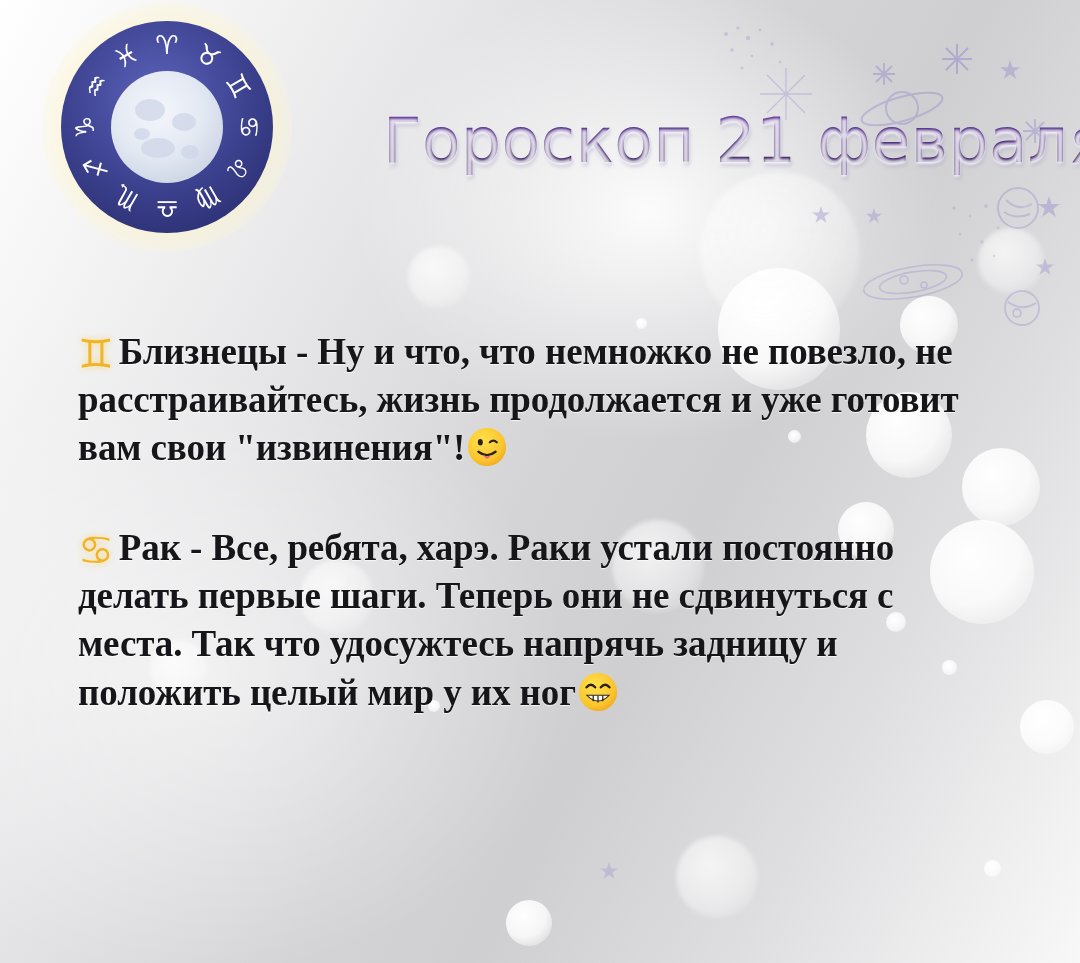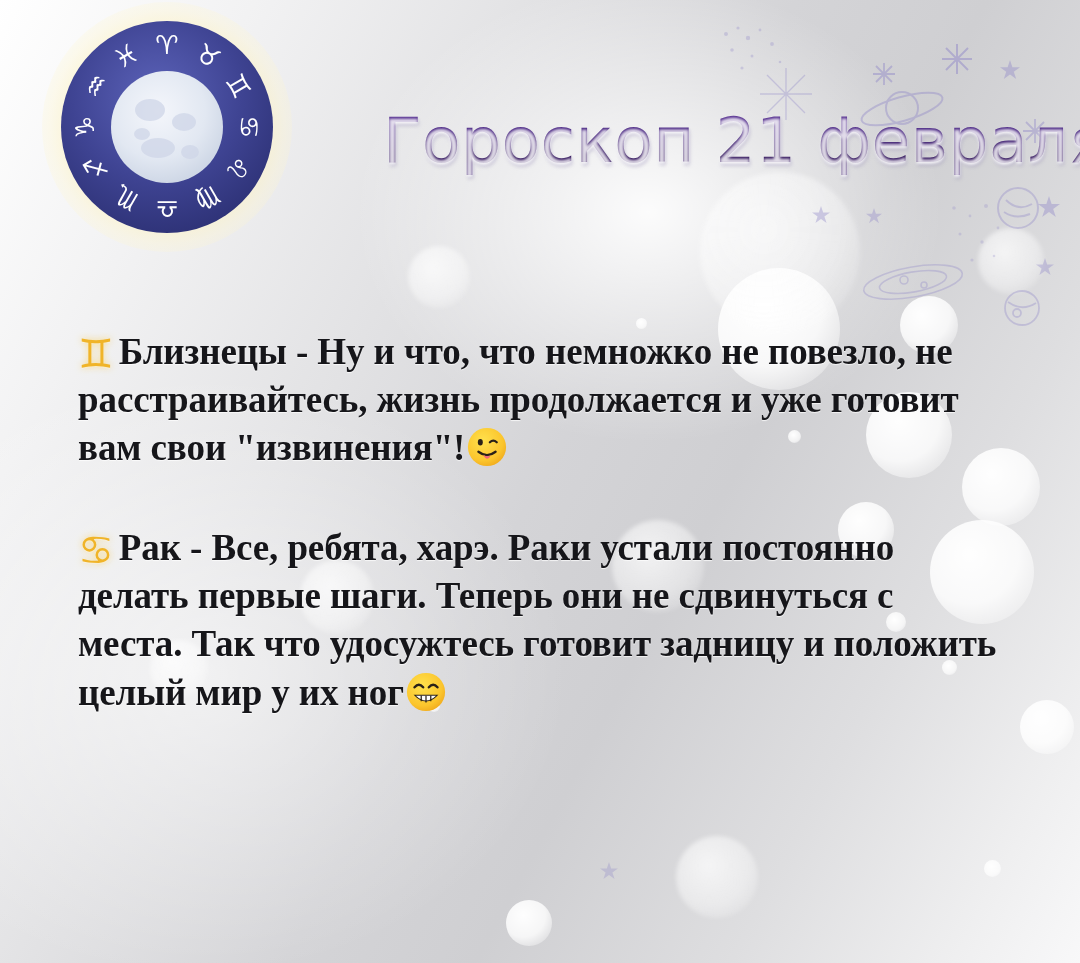--- a/index.html
+++ b/index.html
@@ -329,21 +329,21 @@
               </defs>
               <circle cx="22" cy="22" r="20" fill="url(#eg1)"></circle>
               <ellipse cx="15" cy="17" rx="2.6" ry="3.4" fill="#2a2118"></ellipse>
               <path d="M25 17 q3.6 -3.4 7.2 0" stroke="#2a2118" stroke-width="2.4" fill="none" stroke-linecap="round"></path>
               <path d="M13 27 q9 7 18 0" stroke="#2a2118" stroke-width="2.4" fill="none" stroke-linecap="round"></path>
               <path d="M18 30 q4 8 8 1 q-4 2 -8 -1 z" fill="#f2647c"></path>
             </svg></span></div>
     </div>
 
     <div class="entry">
-      <div class="entry-text"><span class="zodiac-glyph">♋</span><span>Рак - Все, ребята, харэ. Раки устали постоянно делать первые шаги. Теперь они не сдвинуться с места. Так что удосужтесь готовит задницу и положить целый мир у их ног</span><span class="emoji"><svg viewBox="0 0 44 44">
+      <div class="entry-text"><span class="zodiac-glyph">♋</span><span>Рак - Все, ребята, харэ. Раки устали постоянно делать первые шаги. Теперь они не сдвинуться с места. Так что удосужтесь напрячь задницу и положить целый мир у их ног</span><span class="emoji"><svg viewBox="0 0 44 44">
               <defs>
                 <radialGradient id="eg2" cx="40%" cy="34%" r="72%">
                   <stop offset="0%" stop-color="#ffe14d"></stop>
                   <stop offset="72%" stop-color="#fbc52d"></stop>
                   <stop offset="100%" stop-color="#f0a91c"></stop>
                 </radialGradient>
               </defs>
               <circle cx="22" cy="22" r="20" fill="url(#eg2)"></circle>
               <path d="M10 17 q4.5 -5 9 0" stroke="#2a2118" stroke-width="2.6" fill="none" stroke-linecap="round"></path>
               <path d="M25 17 q4.5 -5 9 0" stroke="#2a2118" stroke-width="2.6" fill="none" stroke-linecap="round"></path>

